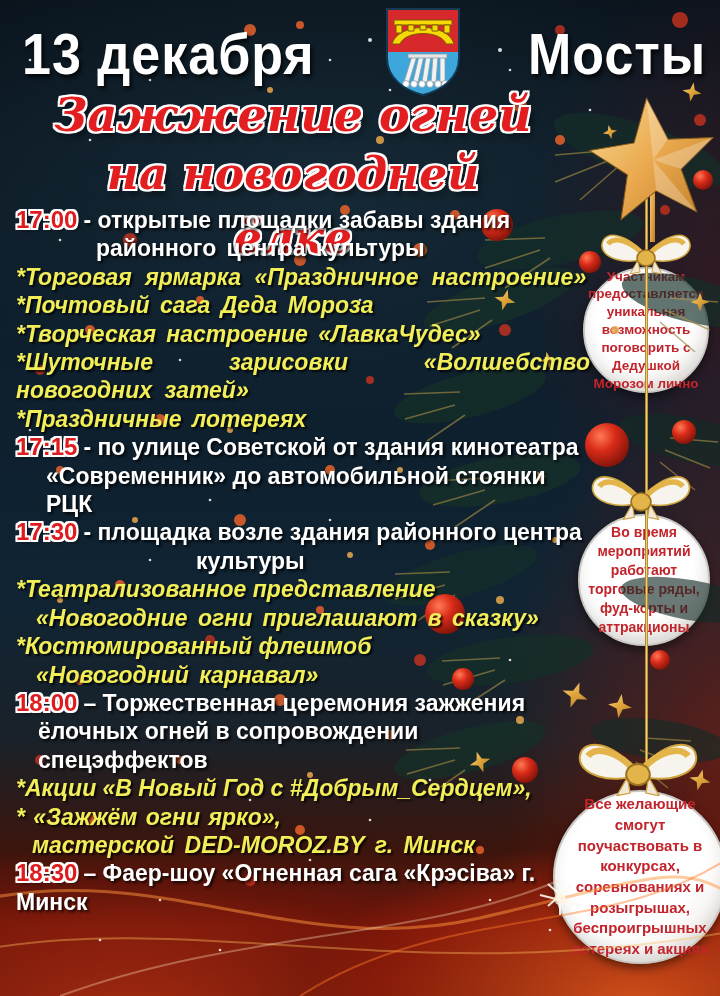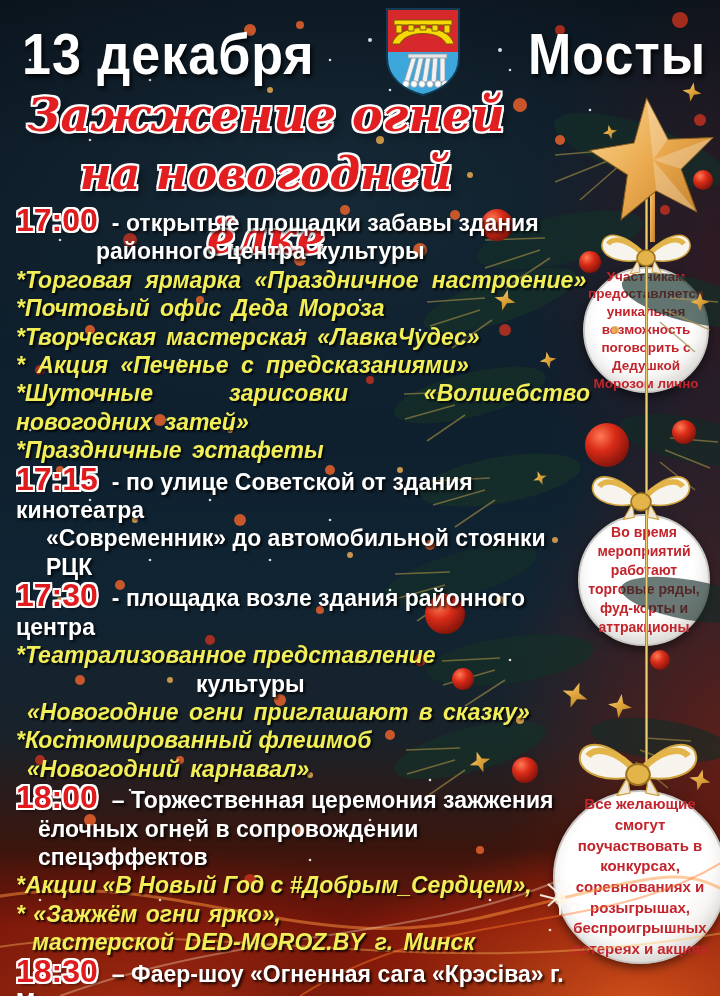--- a/index.html
+++ b/index.html
@@ -16,36 +16,36 @@
   }
   svg.bgfx{position:absolute;left:0;top:0;z-index:1;}
   
   .hdr{position:absolute;z-index:5;color:#fff;font-weight:bold;font-size:52px;
        letter-spacing:1px;transform:scaleY(1.12);transform-origin:top left;
        text-shadow:2px 3px 4px rgba(0,0,0,.8);white-space:nowrap;}
   .hdr-date{left:22px;top:20px;}
   .hdr-city{left:528px;top:20px;}
   .emblem{position:absolute;left:384px;top:6px;z-index:5;}
   
-  .title{position:absolute;left:16px;top:88px;width:500px;z-index:5;text-align:center;
+  .title{position:absolute;left:43px;top:88px;width:500px;z-index:5;text-align:center;
          font-family:"DejaVu Serif",serif;font-style:italic;font-weight:bold;color:#e31e20;
          text-shadow:-2px -2px 0 #fff,2px -2px 0 #fff,-2px 2px 0 #fff,2px 2px 0 #fff,
                      -2px 0 0 #fff,2px 0 0 #fff,0 -2px 0 #fff,0 2px 0 #fff,4px 5px 6px rgba(0,0,0,.55);}
   .title .t1{font-size:46px;line-height:54px;}
   .title .t2{font-size:44px;line-height:64px;}
   
   .sched{position:absolute;left:16px;top:206px;width:574px;z-index:6;}
   .ln{font-size:23px;line-height:28.4px;font-weight:bold;}
   .w{color:#ffffff;text-shadow:2px 2px 3px rgba(0,0,0,.85);}
   .y{color:#f2ee58;font-style:italic;text-shadow:2px 2px 2px rgba(0,0,0,.8);}
-  .time{color:#e01b1e;font-size:32px;
+  .time{color:#e01b1e;font-size:24px;
         text-shadow:-2px -2px 0 #fff,2px -2px 0 #fff,-2px 2px 0 #fff,2px 2px 0 #fff,
                     -2px 0 0 #fff,2px 0 0 #fff,0 -2px 0 #fff,0 2px 0 #fff,3px 3px 3px rgba(0,0,0,.5);
-        margin-right:14px;}
-  .i16{margin-left:16px}.i20{margin-left:11px}.i22{margin-left:22px}.i30{margin-left:30px}
+        margin-right:6px;}
+  .i16{margin-left:16px}.i20{margin-left:20px}.i22{margin-left:22px}.i30{margin-left:30px}
   .i80{margin-left:80px}.i180{margin-left:180px}
   .ws2{word-spacing:2px}.ws4{word-spacing:4px}.ws6{word-spacing:6px}.ws7{word-spacing:7px}
   .just{text-align:justify;word-spacing:6px;}
   
   .cord{position:absolute;left:645px;top:170px;width:3px;height:600px;z-index:2;
         background:linear-gradient(90deg,#8a6420,#f0cf6d 50%,#9a701f);}
   .bow{position:absolute;z-index:8;}
   .badge-circle{position:absolute;border-radius:50%;
         background:radial-gradient(circle at 35% 28%, #ffffff 55%, #f2f0ec 78%, #d9d7d2 100%);
         border:2px solid #c9c7c2;
@@ -307,30 +307,29 @@
 
   <div class="title">
     <div class="t1">Зажжение огней</div>
     <div class="t2">на новогодней ёлке</div>
   </div>
 
   <div class="sched">
     <div class="ln w"><span class="time">17:00</span><span>- открытые площадки забавы здания</span></div>
     <div class="ln w i80 ws4">районного центра культуры</div>
     <div class="ln y ws7">*Торговая ярмарка «Праздничное настроение»</div>
-    <div class="ln y ws4">*Почтовый офис Деда Мороза</div>
-    <div class="ln y ws4">*Творческая мастерская «ЛавкаЧудес»</div>
-    <div class="ln y ws6">* Акция «Печенье с предсказаниями»</div>
+    <div class="ln y ws4">*Почтовый сага Деда Мороза</div>
+    <div class="ln y ws4">*Творческая настроение «ЛавкаЧудес»</div>
     <div class="ln y just">*Шуточные зарисовки «Волшебство новогодних затей»</div>
-    <div class="ln y ws4">*Праздничные эстафеты</div>
+    <div class="ln y ws4">*Праздничные лотереях</div>
     <div class="ln w"><span class="time">17:15</span><span>- по улице Советской от здания кинотеатра</span></div>
     <div class="ln w i30">«Современник» до автомобильной стоянки РЦК</div>
     <div class="ln w"><span class="time">17:30</span><span>- площадка возле здания районного центра</span></div>
+    <div class="ln w i180">культуры</div>
     <div class="ln y">*Театрализованное представление</div>
-    <div class="ln w i180">культуры</div>
     <div class="ln y i20 ws4">«Новогодние огни приглашают в сказку»</div>
     <div class="ln y">*Костюмированный флешмоб</div>
     <div class="ln y i20 ws4">«Новогодний карнавал»</div>
     <div class="ln w"><span class="time">18:00</span><span>– Торжественная церемония зажжения</span></div>
     <div class="ln w i22">ёлочных  огней в сопровождении спецэффектов</div>
     <div class="ln y">*Акции «В Новый Год с #Добрым_Сердцем»,</div>
     <div class="ln y ws2">* «Зажжём огни ярко»,</div>
     <div class="ln y i16 ws4">мастерской DED-MOROZ.BY г. Минск</div>
     <div class="ln w"><span class="time">18:30</span><span>– Фаер-шоу «Огненная сага «Крэсіва» г. Минск</span></div>
 

